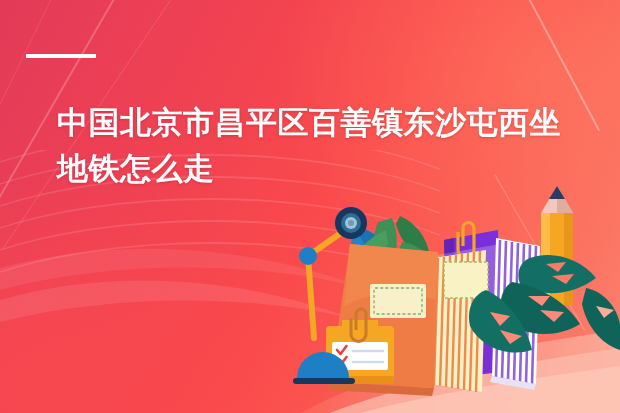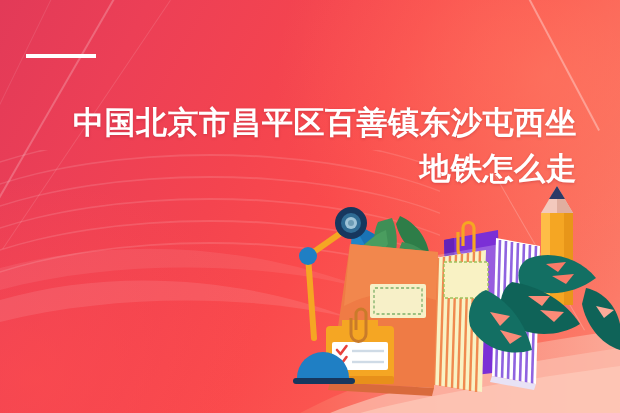--- a/index.html
+++ b/index.html
@@ -9,21 +9,20 @@
   }
   body {
     font-family: "Liberation Sans", "DejaVu Sans", sans-serif;
   }
   #banner {
     position: relative;
     width: 620px;
     height: 413px;
     overflow: hidden;
     background: #8b5cf6;
-    text-align: right;
   }
   
   .bg-base {
     position: absolute;
     inset: 0;
     background: linear-gradient(118deg,
         #e23a58 0%,
         #ec3f56 18%,
         #f4444f 38%,
         #fa4a4c 52%,

